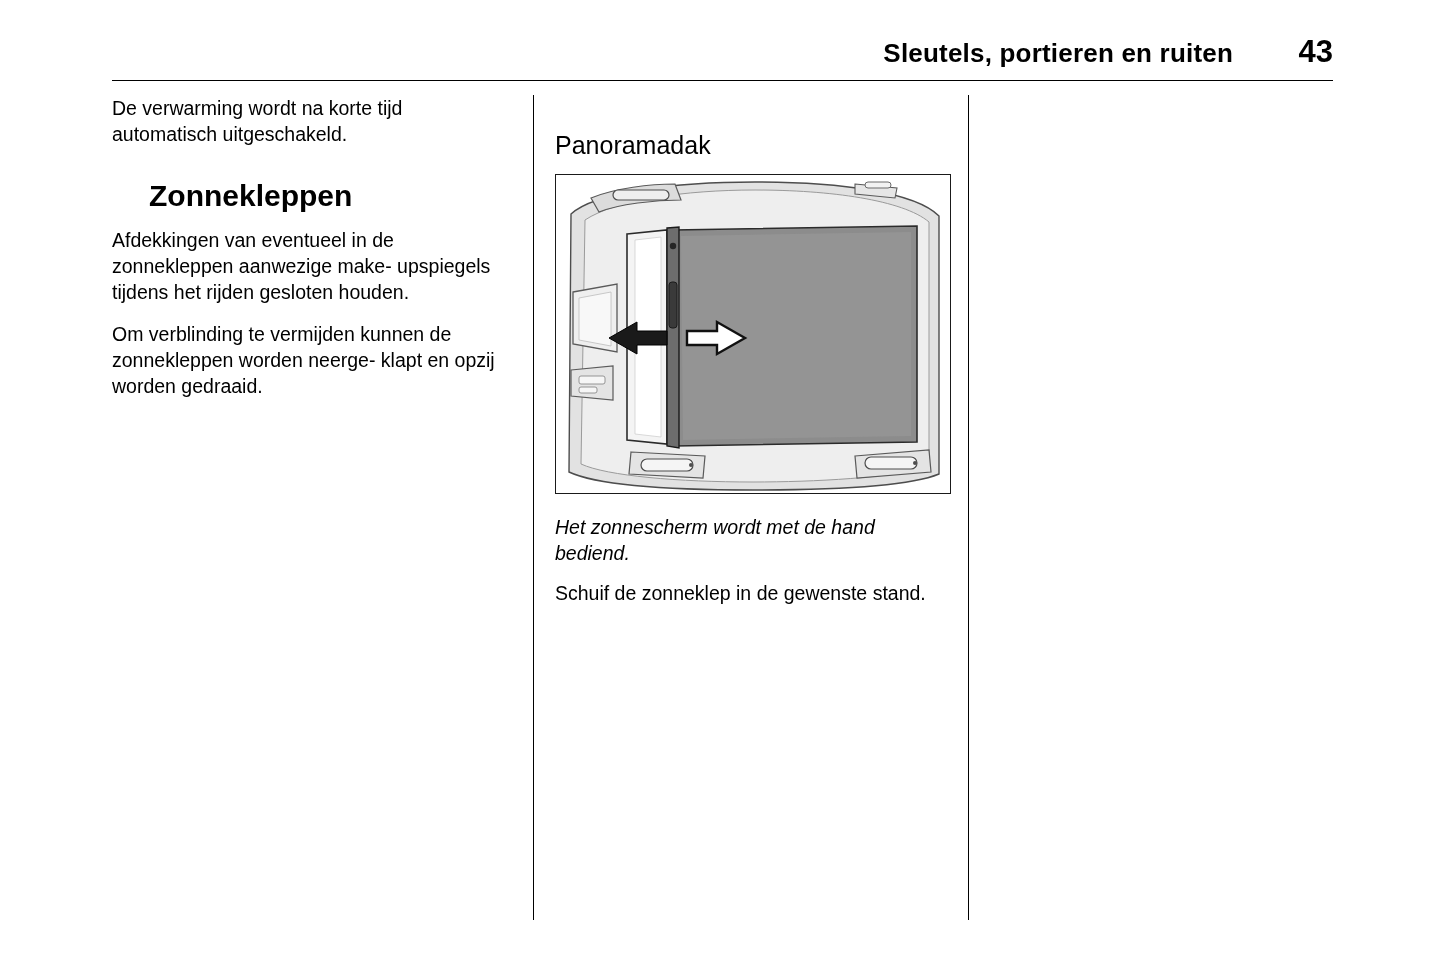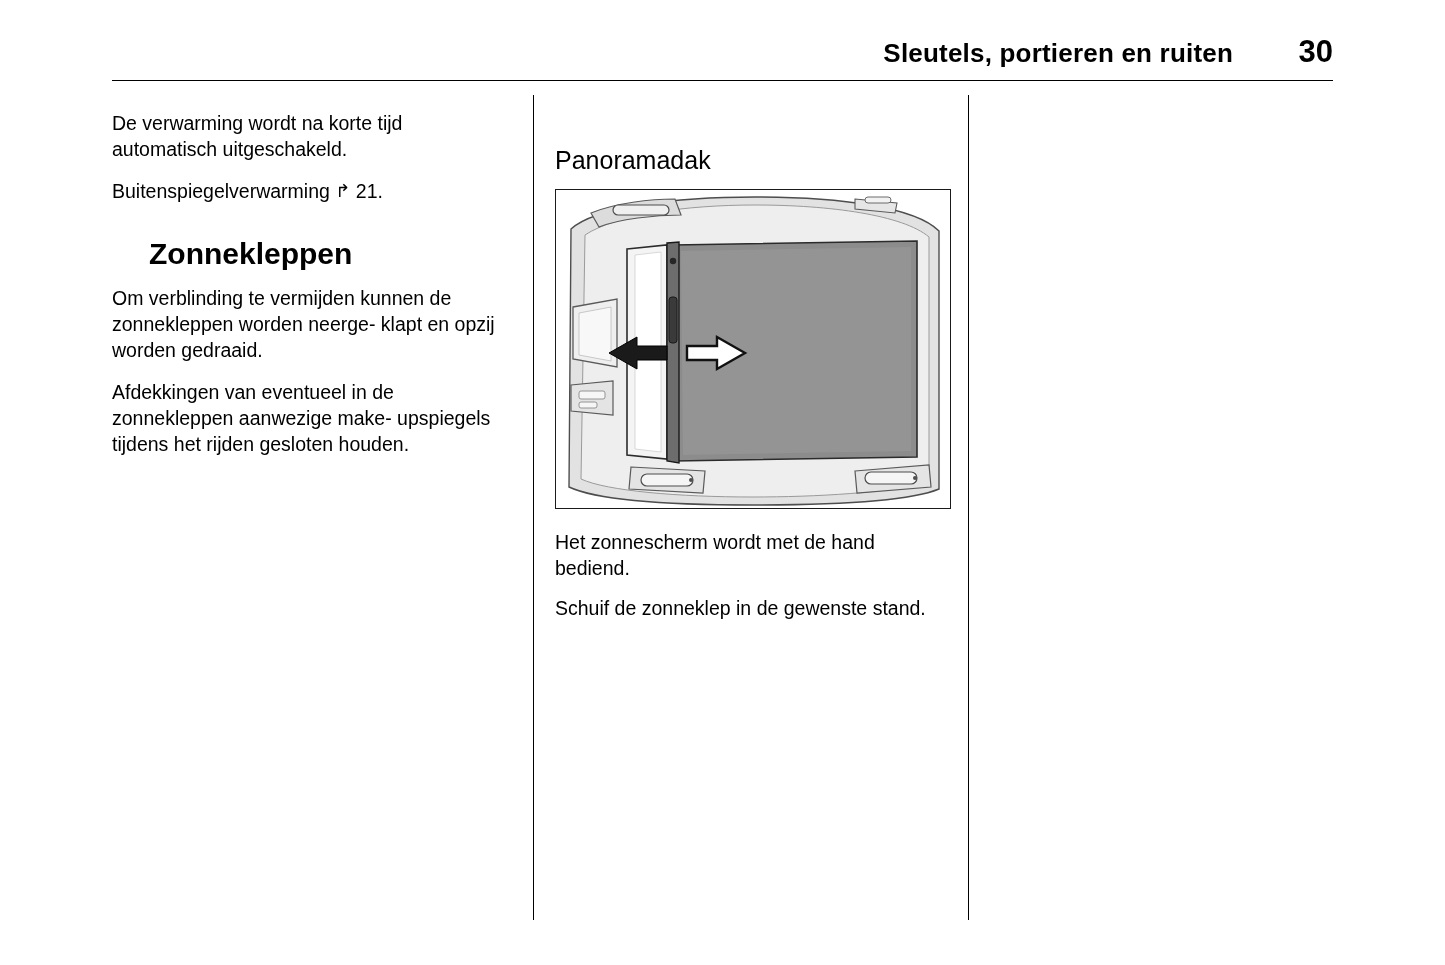--- a/index.html
+++ b/index.html
@@ -59,31 +59,31 @@
     top: 95px;
     height: 825px;
     border-left: 1px solid #000;
   }
   .col-rule.r1 { left: 533px; }
   .col-rule.r2 { left: 968px; }
 
   
   .col {
     position: absolute;
-    top: 110px;
+    top: 95px;
   }
   .col-1 { left: 112px;  width: 400px; }
   .col-2 { left: 555px;  width: 398px; }
 
   p {
     margin: 0 0 16px 0;
     font-size: 19.5px;
     line-height: 26px;
   }
-  p.tight { margin-bottom: 14px; }
+  p.tight { margin-bottom: 14px; font-style: italic; }
 
   h1.section {
     font-size: 30px;
     font-weight: normal;
     margin: 32px 0 14px 0;
     line-height: 34px;
   }
   h1.section.bold { font-weight: bold; margin-left: 37px; }
   h2.sub {
     font-size: 25px;
@@ -115,38 +115,35 @@
   }
   .figure svg { display: block; }
 </style>
 </head>
 <body>
 
 <div class="page">
 
   <div class="header">
     <div class="header-title">Sleutels, portieren en ruiten</div>
-    <div class="header-page">30</div>
+    <div class="header-page">43</div>
     <div class="header-rule"></div>
   </div>
 
   <div class="col-rule r1"></div>
   <div class="col-rule r2"></div>
 
   <div class="col col-1">
     <p>De verwarming wordt na korte tijd automatisch uitgeschakeld.</p>
 
-    <p>
-      <span>Buitenspiegelverwarming </span><span class="ref-glyph">↱</span><span> 21.</span>
-    </p>
 
     <h1 class="section bold">Zonnekleppen</h1>
 
+    <p>Afdekkingen van eventueel in de zonnekleppen aanwezige make‐ upspiegels tijdens het rijden gesloten houden.</p>
     <p>Om verblinding te vermijden kunnen de zonnekleppen worden neerge‐ klapt en opzij worden gedraaid.</p>
-    <p>Afdekkingen van eventueel in de zonnekleppen aanwezige make‐ upspiegels tijdens het rijden gesloten houden.</p>
   </div>
 
   <div class="col col-2">
     <h2 class="sub">Panoramadak</h2>
 
     <div class="figure">
       <svg width="396" height="320" viewBox="0 0 396 320" xmlns="http://www.w3.org/2000/svg" role="img">
         <title>Panoramadak zonnescherm met schuifrichting pijlen</title>
 
         <rect x="0.5" y="0.5" width="395" height="319" fill="#ffffff" stroke="#1a1a1a" stroke-width="1"></rect>

